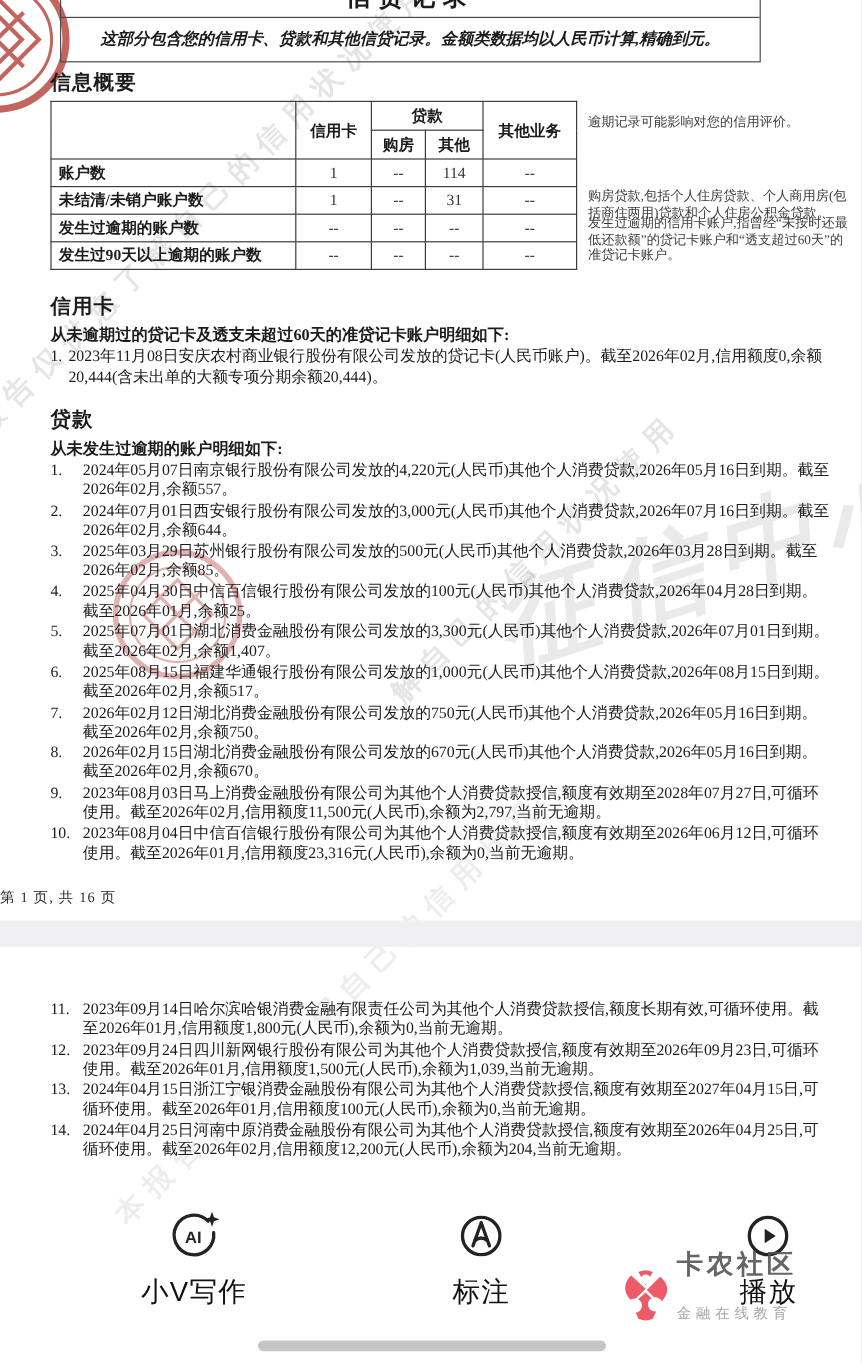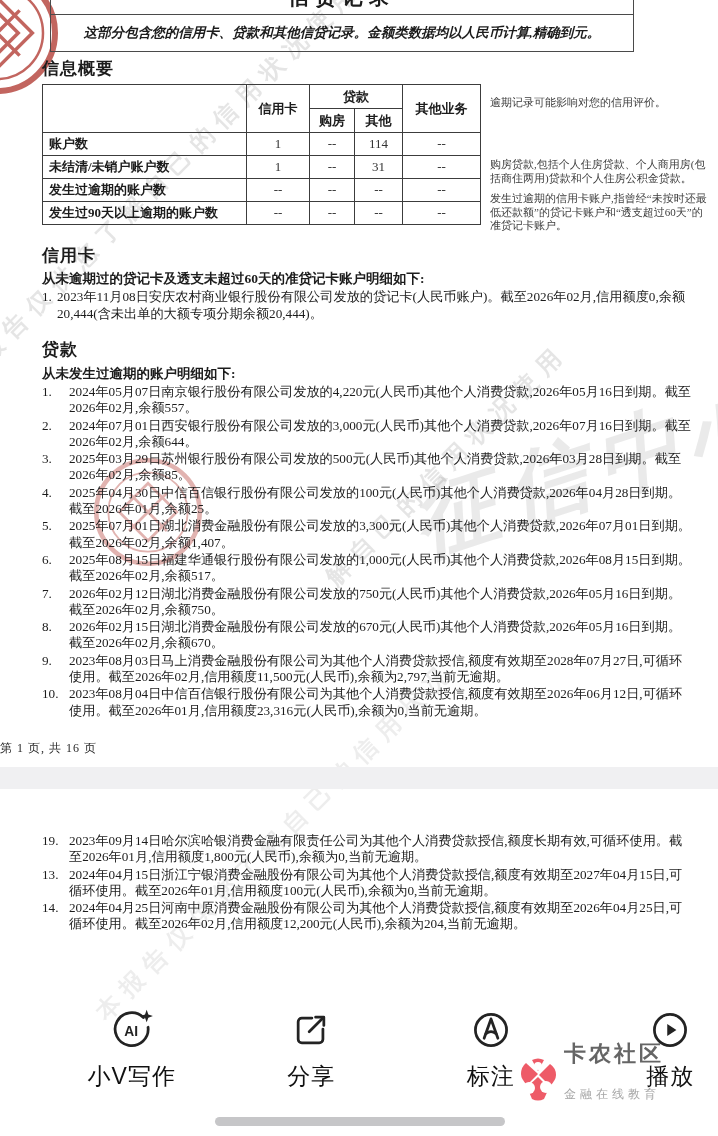--- a/index.html
+++ b/index.html
@@ -191,21 +191,21 @@
         <td>--</td>
         <td>--</td>
         <td>--</td>
         <td>--</td>
       </tr>
     </tbody>
       </table>
 
     <div class="side-note" style="top:96px;">逾期记录可能影响对您的信用评价。</div>
     <div class="side-note" style="top:130px;margin-top:28px;">购房贷款,包括个人住房贷款、个人商用房(包括商住两用)贷款和个人住房公积金贷款。</div>
-    <div class="side-note" style="top:192px;">发生过逾期的信用卡账户,指曾经“未按时还最低还款额”的贷记卡账户和“透支超过60天”的准贷记卡账户。</div>
+    <div class="side-note" style="top:180px;">发生过逾期的信用卡账户,指曾经“未按时还最低还款额”的贷记卡账户和“透支超过60天”的准贷记卡账户。</div>
 
     <div class="sec-heading" style="top:244px;">信用卡</div>
     <div class="sub-heading" style="top:270px;">从未逾期过的贷记卡及透支未超过60天的准贷记卡账户明细如下:</div>
     <div class="cc-item">
       <span class="num">1.</span>
       <span class="txt">2023年11月08日安庆农村商业银行股份有限公司发放的贷记卡(人民币账户)。截至2026年02月,信用额度0,余额20,444(含未出单的大额专项分期余额20,444)。</span>
     </div>
 
     <div class="sec-heading" style="top:338px;">贷款</div>
     <div class="sub-heading" style="top:365px;">从未发生过逾期的账户明细如下:</div>
@@ -251,50 +251,46 @@
           <span class="num">10.</span>
           <span class="txt">2023年08月04日中信百信银行股份有限公司为其他个人消费贷款授信,额度有效期至2026年06月12日,可循环使用。截至2026年01月,信用额度23,316元(人民币),余额为0,当前无逾期。</span>
         </div>
     </div>
 
     <div class="page-footer">第 1 页, 共 16 页</div>
     <div class="page-separator"></div>
 
     <div class="items" style="top:833px;">
       <div class="item">
-          <span class="num">19.</span>
+          <span class="num">11.</span>
           <span class="txt">2023年09月14日哈尔滨哈银消费金融有限责任公司为其他个人消费贷款授信,额度长期有效,可循环使用。截至2026年01月,信用额度1,800元(人民币),余额为0,当前无逾期。</span>
+        </div>
+      <div class="item">
+          <span class="num">12.</span>
+          <span class="txt">2023年09月24日四川新网银行股份有限公司为其他个人消费贷款授信,额度有效期至2026年09月23日,可循环使用。截至2026年01月,信用额度1,500元(人民币),余额为1,039,当前无逾期。</span>
         </div>
       <div class="item">
           <span class="num">13.</span>
           <span class="txt">2024年04月15日浙江宁银消费金融股份有限公司为其他个人消费贷款授信,额度有效期至2027年04月15日,可循环使用。截至2026年01月,信用额度100元(人民币),余额为0,当前无逾期。</span>
         </div>
       <div class="item">
           <span class="num">14.</span>
           <span class="txt">2024年04月25日河南中原消费金融股份有限公司为其他个人消费贷款授信,额度有效期至2026年04月25日,可循环使用。截至2026年02月,信用额度12,200元(人民币),余额为204,当前无逾期。</span>
         </div>
     </div>
   </div>
 
   <div class="toolbar">
     <div class="tb-item">
       <svg viewBox="0 0 48 48">
         <path d="M36.5 10.5 A18 18 0 1 0 41.5 21" fill="none" stroke="#232323" stroke-width="3" stroke-linecap="round"></path>
         <text x="23" y="30" text-anchor="middle" font-size="15" font-weight="bold" fill="#232323" font-family="Liberation Sans, sans-serif">AI</text>
         <path d="M40 2 l1.8 5 5 1.8 -5 1.8 -1.8 5 -1.8 -5 -5 -1.8 5 -1.8 Z" fill="#232323"></path>
       </svg>
       <span class="tb-label">小V写作</span>
-    </div>
-    <div class="tb-item">
-      <svg viewBox="0 0 48 48">
-        <path d="M25 11 H14 a4 4 0 0 0 -4 4 v19 a4 4 0 0 0 4 4 h19 a4 4 0 0 0 4 -4 V23" fill="none" stroke="#232323" stroke-width="3" stroke-linecap="round"></path>
-        <path d="M22 26 L37 11" fill="none" stroke="#232323" stroke-width="3" stroke-linecap="round"></path>
-        <path d="M29 10 h9 v9" fill="none" stroke="#232323" stroke-width="3" stroke-linecap="round" stroke-linejoin="round"></path>
-      </svg>
-      <span class="tb-label">分享</span>
     </div>
     <div class="tb-item">
       <svg viewBox="0 0 48 48">
         <circle cx="24" cy="24" r="17" fill="none" stroke="#232323" stroke-width="3"></circle>
         <path d="M24 12 L16.5 33 M24 12 L31.5 33" fill="none" stroke="#232323" stroke-width="3" stroke-linecap="round"></path>
         <path d="M18.5 28 Q24 23.5 29.5 28" fill="none" stroke="#232323" stroke-width="3" stroke-linecap="round"></path>
       </svg>
       <span class="tb-label">标注</span>
     </div>
     <div class="tb-item">

